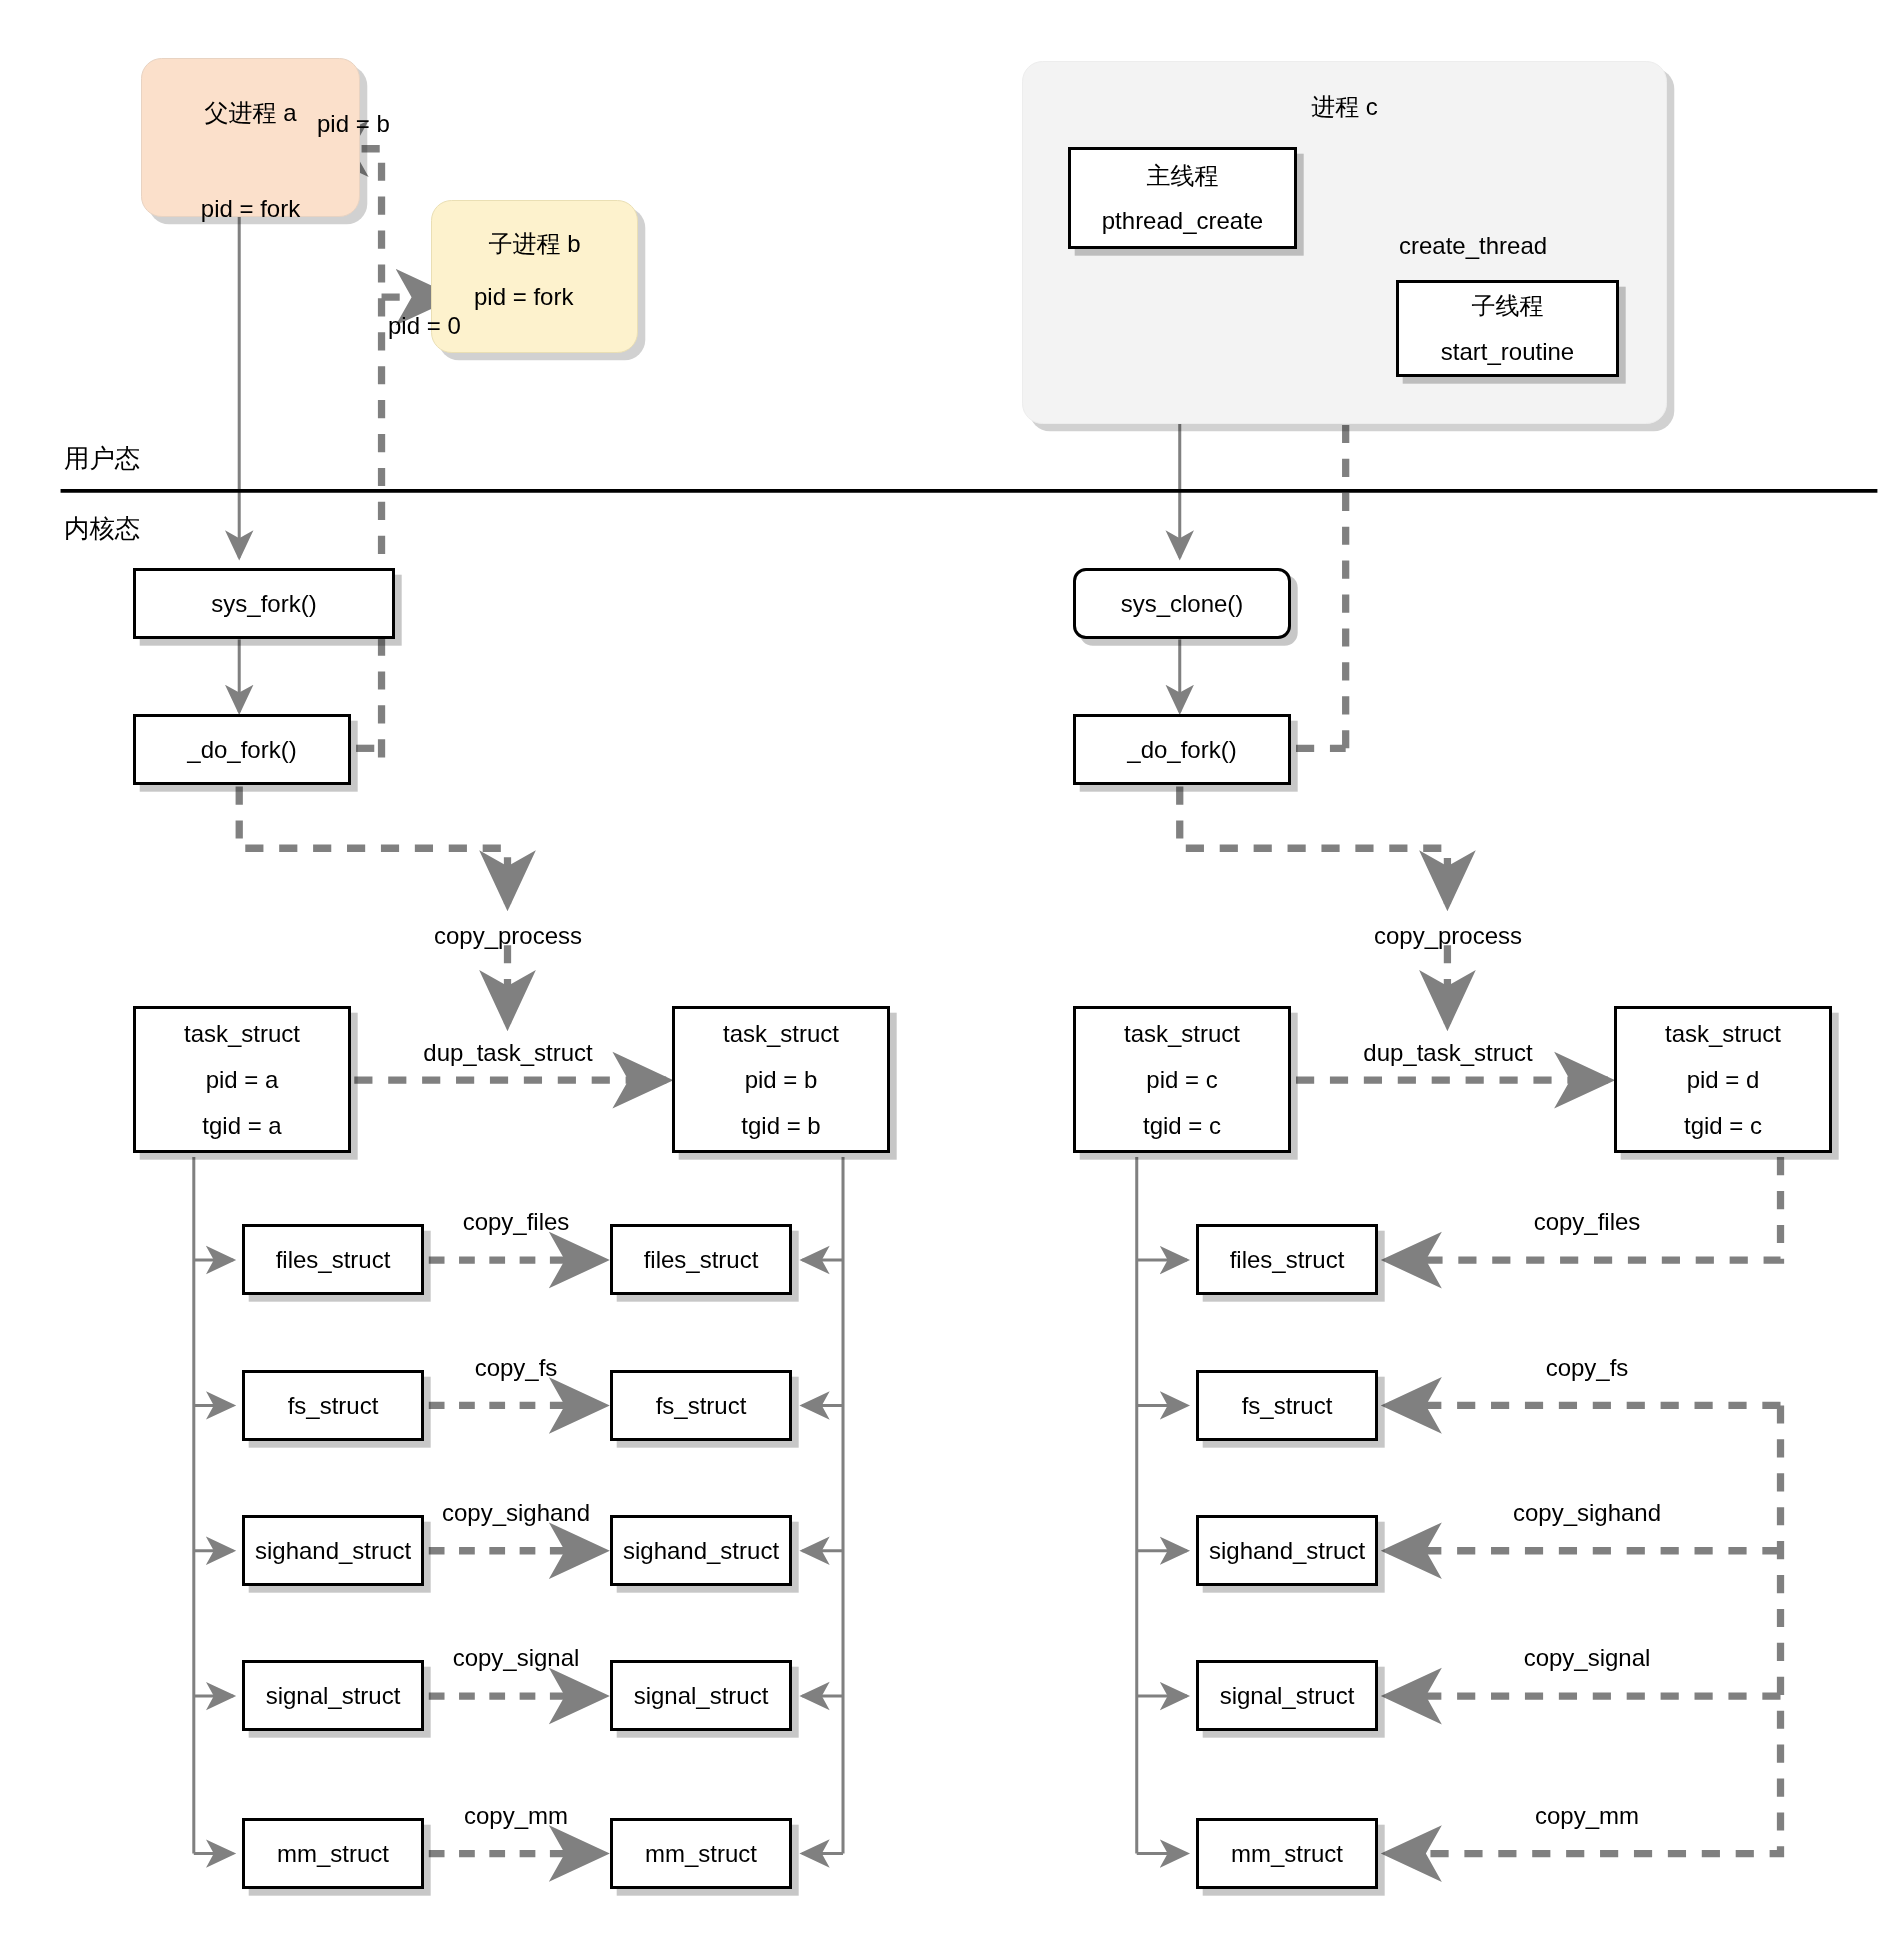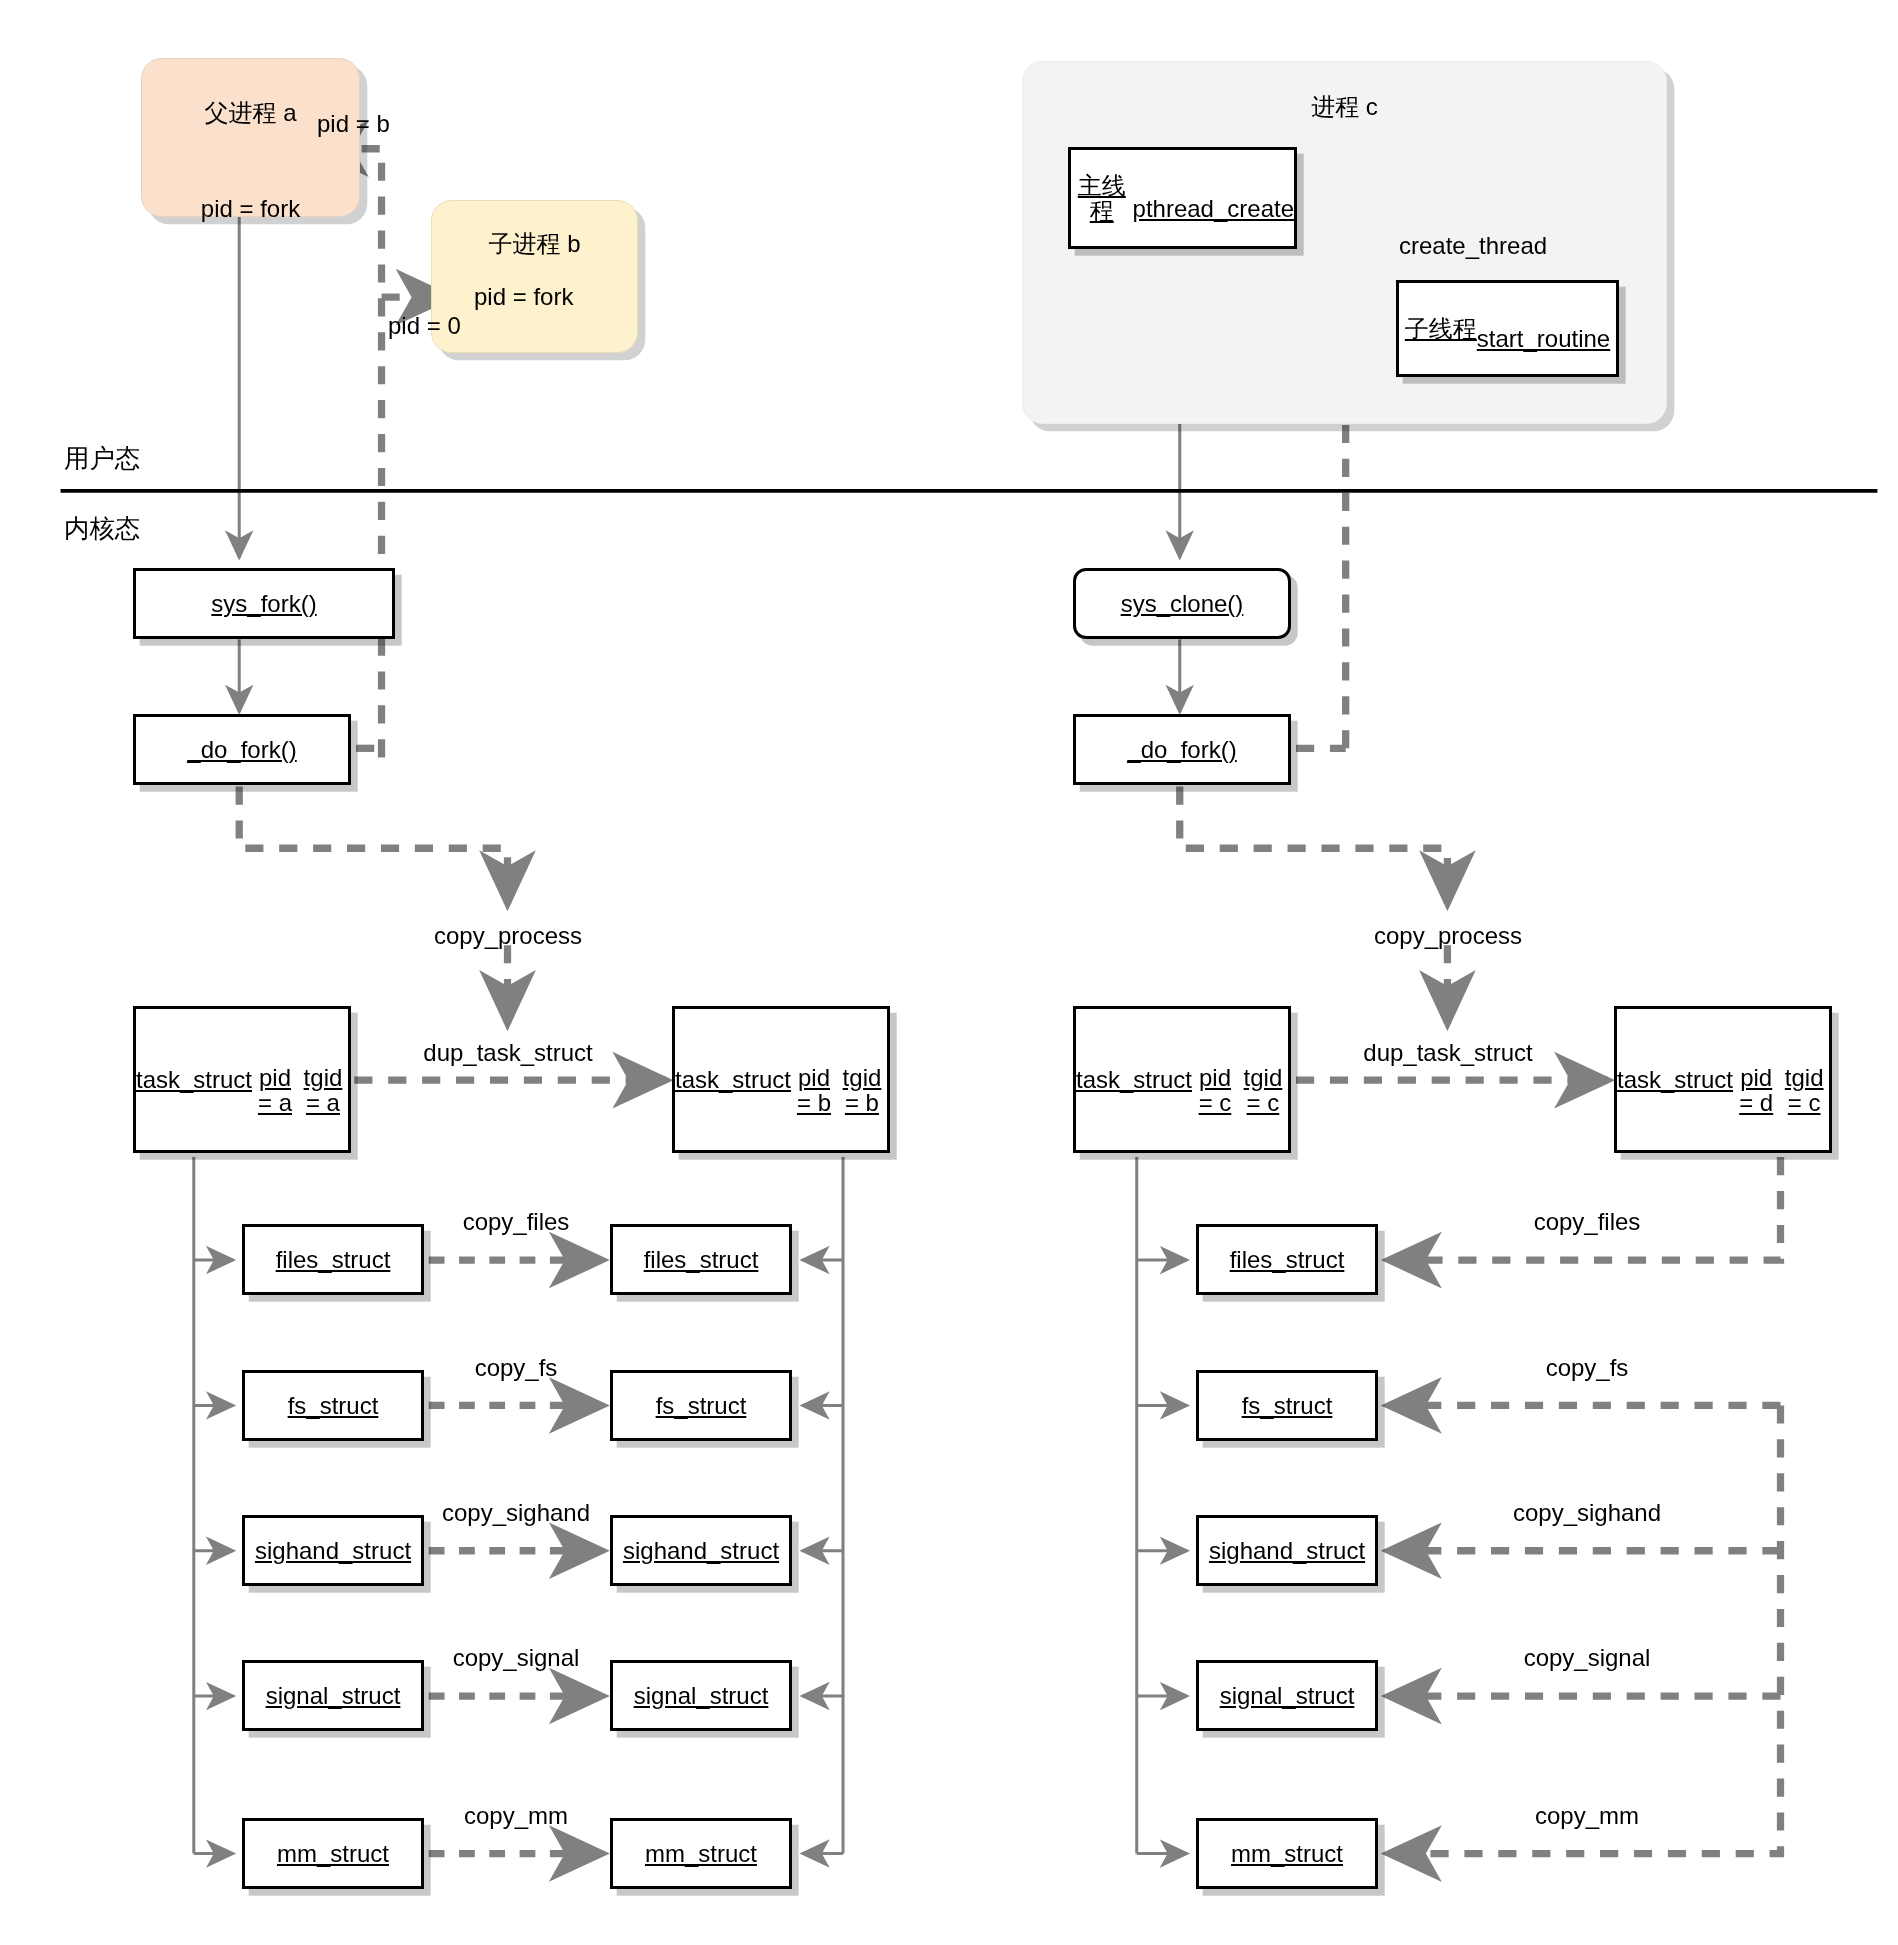--- a/index.html
+++ b/index.html
@@ -6,31 +6,30 @@
   body{font-family:"Liberation Sans","DejaVu Sans",sans-serif;}
   #root{position:relative;width:1898px;height:1946px;background:#fff;overflow:hidden;}
 
   .svgLayer{position:absolute;left:0;top:0;width:1898px;height:1946px;pointer-events:none;}
 
   
   .node{
     position:absolute;
     box-sizing:border-box;
     display:flex;
-    flex-direction:row;
+    flex-direction:column;
     align-items:center;
     justify-content:center;
     text-align:center;
     color:#000;
     background:#ffffff;
     border:3px solid #000000;
     box-shadow:6.7px 6.7px 0 0 rgba(0,0,0,0.22);
     font-size:24px;
     line-height:1.05;
-    text-decoration:underline;
   }
   .node .ln{display:block;}
   .node .ln + .ln{margin-top:20.6px;}
 
   
   .roundbox{
     position:absolute;
     box-sizing:border-box;
     border-radius:20.6px;
     box-shadow:7.3px 7.3px 0 0 rgba(0,0,0,0.18);

